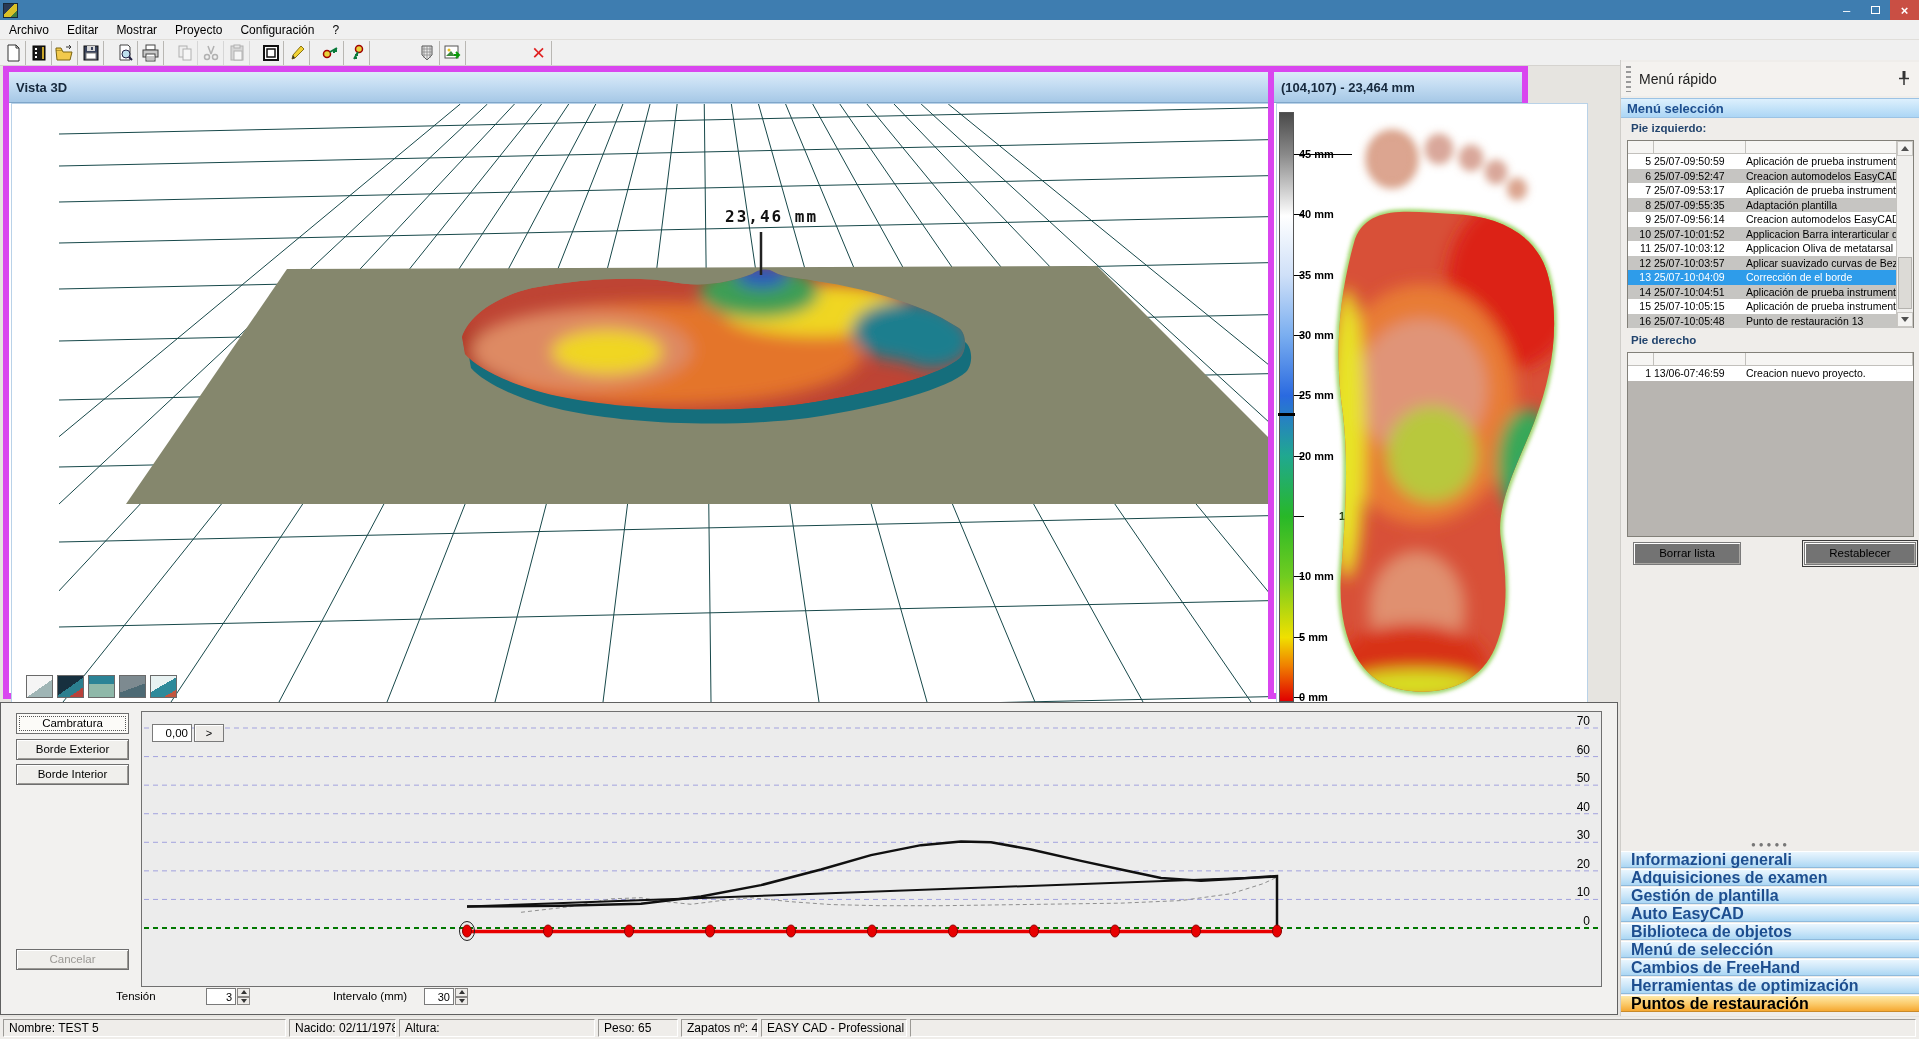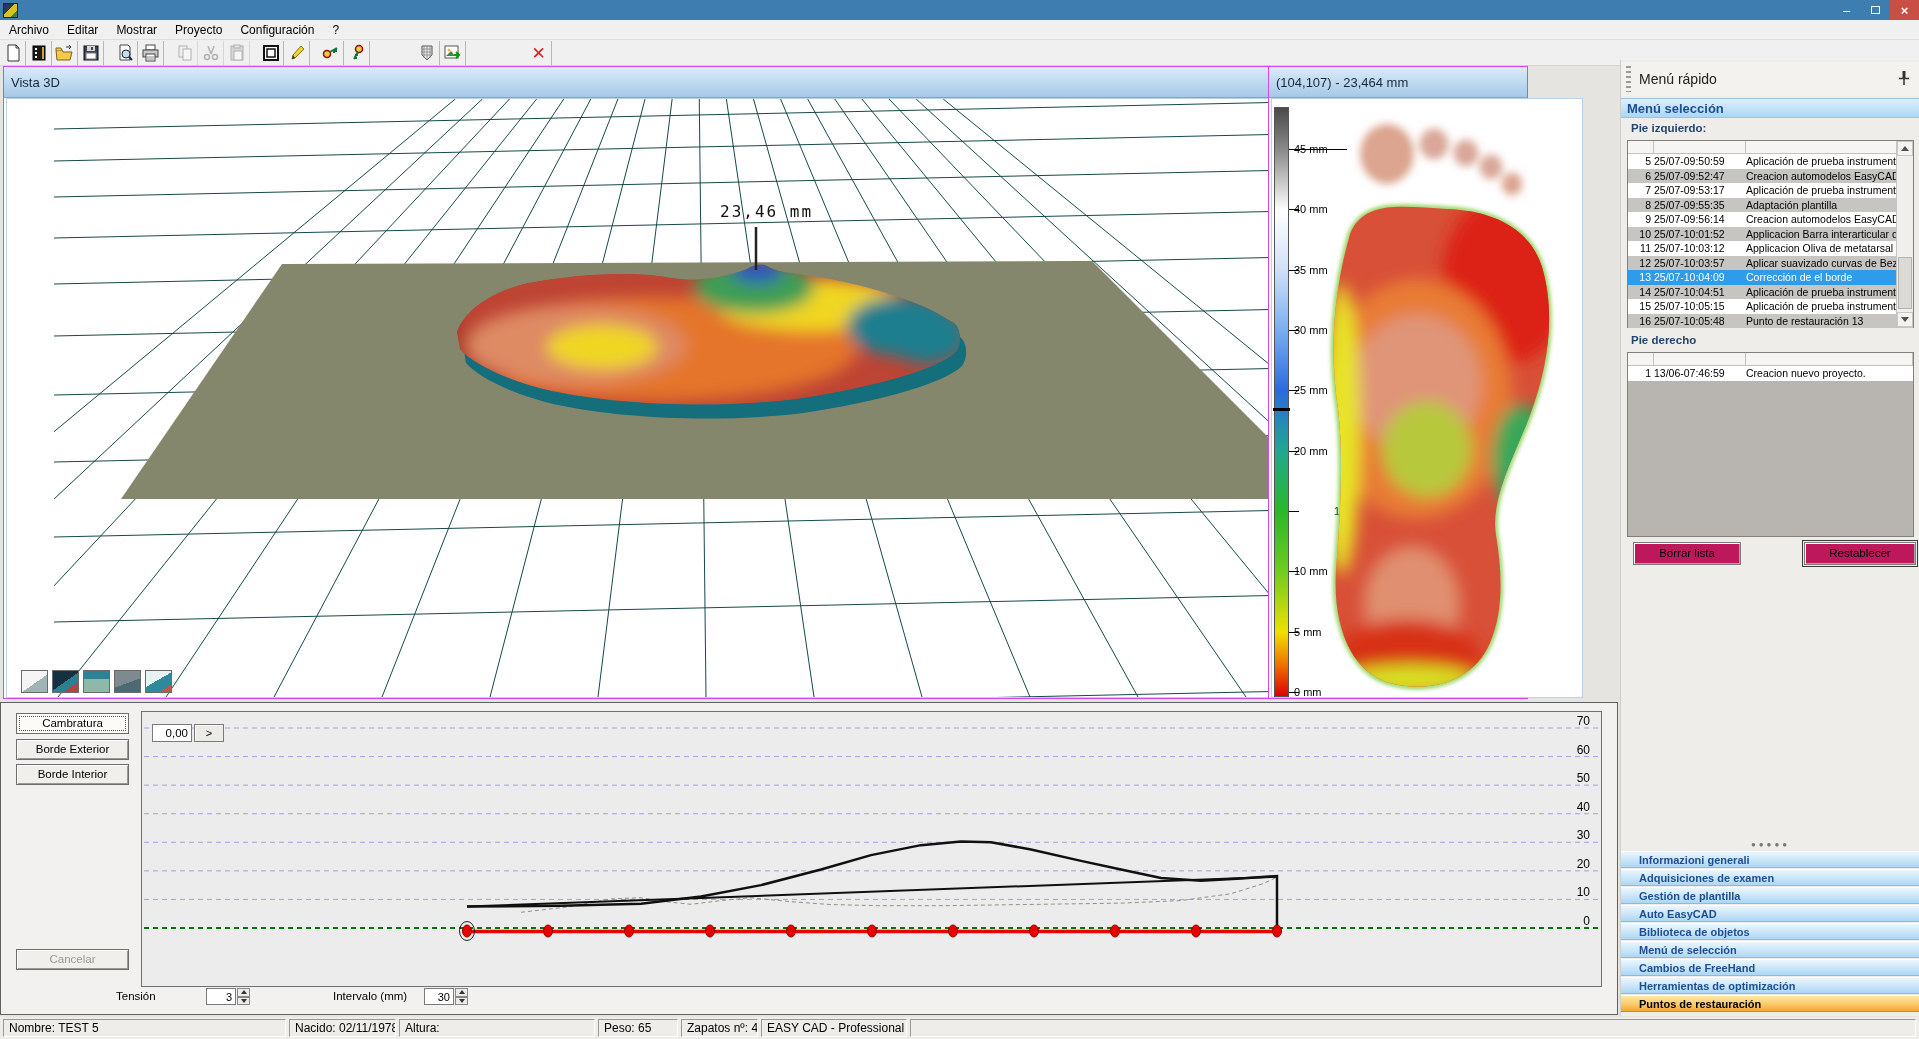--- a/index.html
+++ b/index.html
@@ -21,21 +21,21 @@
 
   
   .toolbar { position:absolute; left:0; top:40px; width:1919px; height:26px; background:#F0F0F0; display:flex; align-items:center; border-bottom:1px solid #D5D3CF; }
   .tb-cell { width:26px; height:24px; display:flex; align-items:center; justify-content:center; border-right:1px solid #B9B7B3; }
   .tb-gap { width:8px; height:24px; }
   .tb-biggap { width:44px; height:24px; }
   .tb-cell.disabled { opacity:.45; filter:grayscale(1); }
   .tb-x { color:#E02020; font-size:17px; font-weight:bold; font-family:"DejaVu Sans", sans-serif; }
 
   
-  .win { position:absolute; border:1px solid #d946ef; background:#fff; }
+  .win { position:absolute; border:6px solid #d946ef; background:#fff;font-weight:bold; }
   .win-title { height:31px; background:linear-gradient(180deg,#DCEBF8 0%,#C3DCF2 45%,#A6C8E6 100%); border-bottom:1px solid #7FA6C9; color:#16283C; font-size:13px; display:flex; align-items:center; padding-left:7px; }
   .win-content { position:absolute; left:2px; top:31px; background:#fff; border:1px solid #B9D2E8; overflow:hidden;padding-left:47px; }
 
   
   #vista { left:3px; top:66px; width:1294px; height:633px; }
   #vista .win-content { width:1290px; height:600px; }
   .thumbs { position:absolute; left:14px; bottom:4px; display:flex; gap:4px; }
   .thumb { width:27px; height:23px; border:1px solid #6a6a6a; }
   .thumb.t1 { background:linear-gradient(145deg,#f5f5f5 55%,#9fb5b5 55%); }
   .thumb.t2 { background:linear-gradient(145deg,#17303f 50%,#2b7f8f 50% 75%,#b8413a 75%); }
@@ -68,26 +68,26 @@
   .lb-rows .row.selected { background:#2E9CEA; color:#fff; }
   .cell-n  { width:26px; text-align:right; padding-right:3px; flex:none; }
   .cell-t  { width:92px; flex:none; }
   .cell-d  { flex:1; overflow:hidden; }
   .vscroll { position:absolute; right:0; top:0; width:17px; background:#F0EFED; border-left:1px solid #C6C4C0; }
   .varrow { position:absolute; left:0; width:16px; height:15px; background:#F4F3F1; border:1px solid #C9C7C3; display:flex; align-items:center; justify-content:center; }
   .tri-up    { width:0; height:0; border-left:4px solid transparent; border-right:4px solid transparent; border-bottom:5px solid #505050; }
   .tri-down  { width:0; height:0; border-left:4px solid transparent; border-right:4px solid transparent; border-top:5px solid #505050; }
   .vthumb { position:absolute; left:1px; width:14px; background:#DCDAD6; border:1px solid #B5B3AF; }
 
-  .side-btn { position:absolute; height:23px; background:#be185d; border:1px solid #7A7A7A; box-shadow:inset 1px 1px 0 #fff, inset -1px -1px 0 #A8A6A2; font-size:11.5px; color:#000; text-align:center; line-height:21px; }
+  .side-btn { position:absolute; height:23px; background:#737373; border:1px solid #7A7A7A; box-shadow:inset 1px 1px 0 #fff, inset -1px -1px 0 #A8A6A2; font-size:11.5px; color:#000; text-align:center; line-height:21px; }
   .side-btn.focus { outline:1px solid #3A3A3A; outline-offset:1px; }
 
   .nav-grip { position:absolute; left:0; top:780px; width:299px; text-align:center; color:#777; font-size:8px; letter-spacing:3px; }
   .nav { position:absolute; left:0; top:791px; width:299px; }
-  .nav-item { height:17px; margin-bottom:1px; background:linear-gradient(180deg,#EAF6FE 0%,#CDE7F9 50%,#ABD7F4 100%); border-top:1px solid #FFFFFF; border-bottom:1px solid #8FBADC; color:#1D4E8F; font-weight:bold; font-size:11px; line-height:16px; padding-left:18px; }
+  .nav-item { height:17px; margin-bottom:1px; background:linear-gradient(180deg,#EAF6FE 0%,#CDE7F9 50%,#ABD7F4 100%); border-top:1px solid #FFFFFF; border-bottom:1px solid #8FBADC; color:#1D4E8F; font-weight:bold; font-size:16px; line-height:16px; padding-left:10px; }
   .nav-item.active { background:linear-gradient(180deg,#FFE9A8 0%,#FBC968 55%,#F5A832 100%); color:#000; border-bottom:1px solid #C98A2A; }
 
   
   .bottom-panel { position:absolute; left:0; top:702px; width:1618px; height:313px; background:#F2F1EF; border:1px solid #606060; }
   .mode-btn { position:absolute; left:15px; width:113px; height:21px; background:#F0EFEC; border:1px solid #6E6E6E; box-shadow:inset 1px 1px 0 #fff, inset -1px -1px 0 #9B9995; font-size:11.5px; text-align:center; line-height:19px; color:#000; }
   .mode-btn.active { background:#FCFBF8; box-shadow:none; outline:1px dotted #555; outline-offset:-4px; }
   .mode-btn.disabled { color:#9A9894; }
   .graph { position:absolute; left:140px; top:8px; width:1461px; height:276px; background:#ECECEC; border:1px solid #707070; }
   .val-field { position:absolute; left:10px; top:12px; width:40px; height:18px; background:#fff; border:1px solid #7A7A7A; font-size:11.5px; text-align:right; padding:2px 3px 0 0; }
   .val-btn { position:absolute; left:52px; top:12px; width:30px; height:18px; background:#EDEBE8; border:1px solid #7A7A7A; box-shadow:inset 1px 1px 0 #fff; text-align:center; font-size:11px; line-height:16px; }

